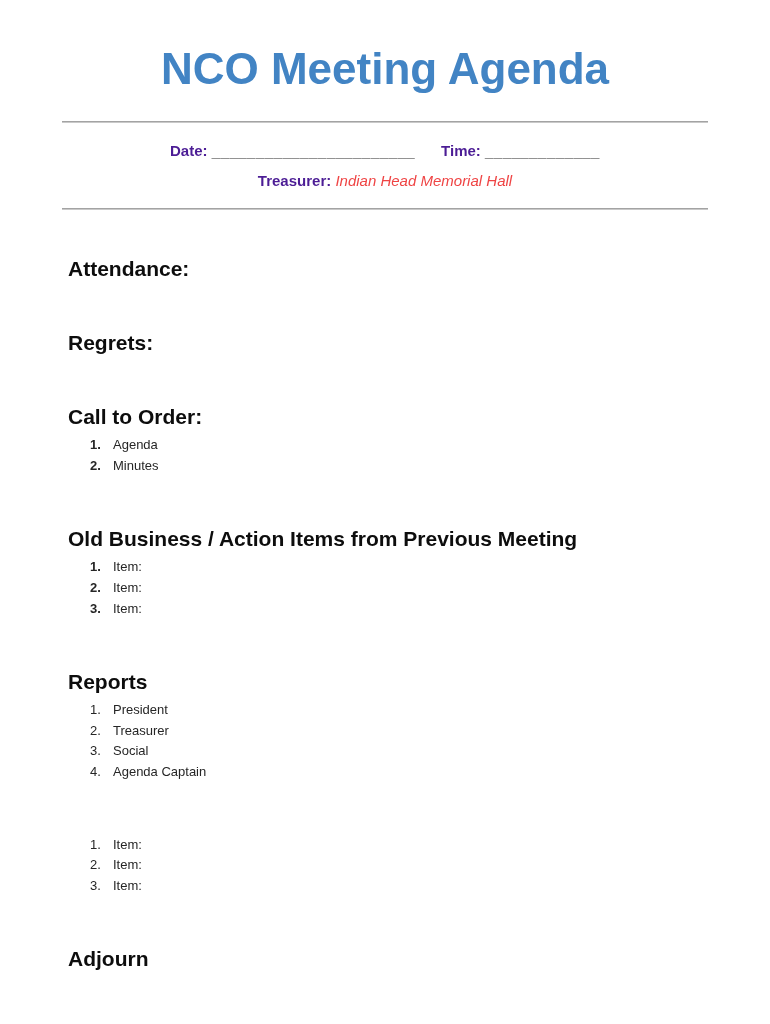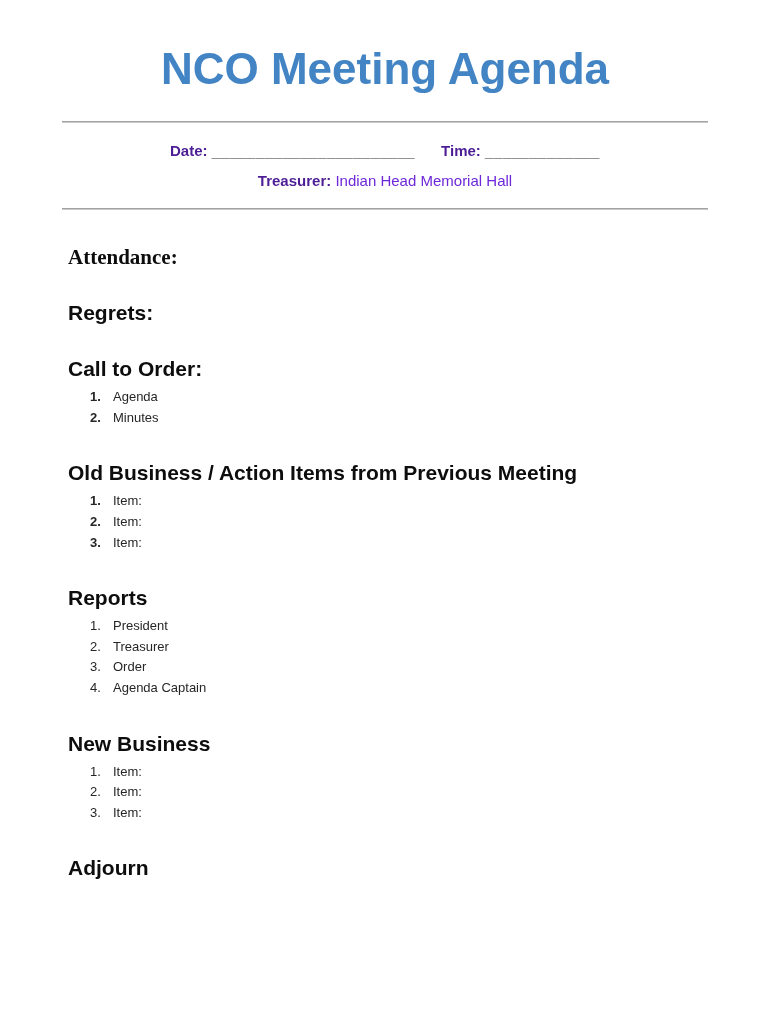--- a/index.html
+++ b/index.html
@@ -37,27 +37,27 @@
   .meta {
     padding: 13px 0 12px 0;
     text-align: center;
     font-size: 15px;
     color: #595959;
   }
   .meta-row { line-height: 30px; }
   .meta-row.first { display: flex; justify-content: center; gap: 26px; }
   .lbl { font-weight: bold; color: #4c1d95; }
   .blank { color: #8c8c8c; letter-spacing: 0.5px; }
-  .meta-value { color: #6d28d9; }
+  .meta-value { color: #ef4444; font-style: italic; }
   
   .agenda-body {
     padding: 36px 68px 0 68px;
   }
-  .agenda-section { margin-top: 34px; }
-  .agenda-section:first-child { margin-top: 0; font-family: Liberation Serif, serif; }
+  .agenda-section { margin-top: 52px; }
+  .agenda-section:first-child { margin-top: 12px; }
   .section-heading {
     font-size: 21px;
     line-height: 22px;
     font-weight: bold;
     color: #0d0d0d;
   }
   .section-list {
     list-style: none;
     margin-top: 7px;
     padding-left: 22px;
@@ -146,30 +146,29 @@
           <li>
             <span class="num">1.</span>
             <span class="txt">President</span>
           </li>
           <li>
             <span class="num">2.</span>
             <span class="txt">Treasurer</span>
           </li>
           <li>
             <span class="num">3.</span>
-            <span class="txt">Order</span>
+            <span class="txt">Social</span>
           </li>
           <li>
             <span class="num">4.</span>
             <span class="txt">Agenda Captain</span>
           </li>
         </ol>
       </section>
       <section class="agenda-section">
-        <h2 class="section-heading">New Business</h2>
         <ol class="section-list">
           <li>
             <span class="num">1.</span>
             <span class="txt">Item:</span>
           </li>
           <li>
             <span class="num">2.</span>
             <span class="txt">Item:</span>
           </li>
           <li>

